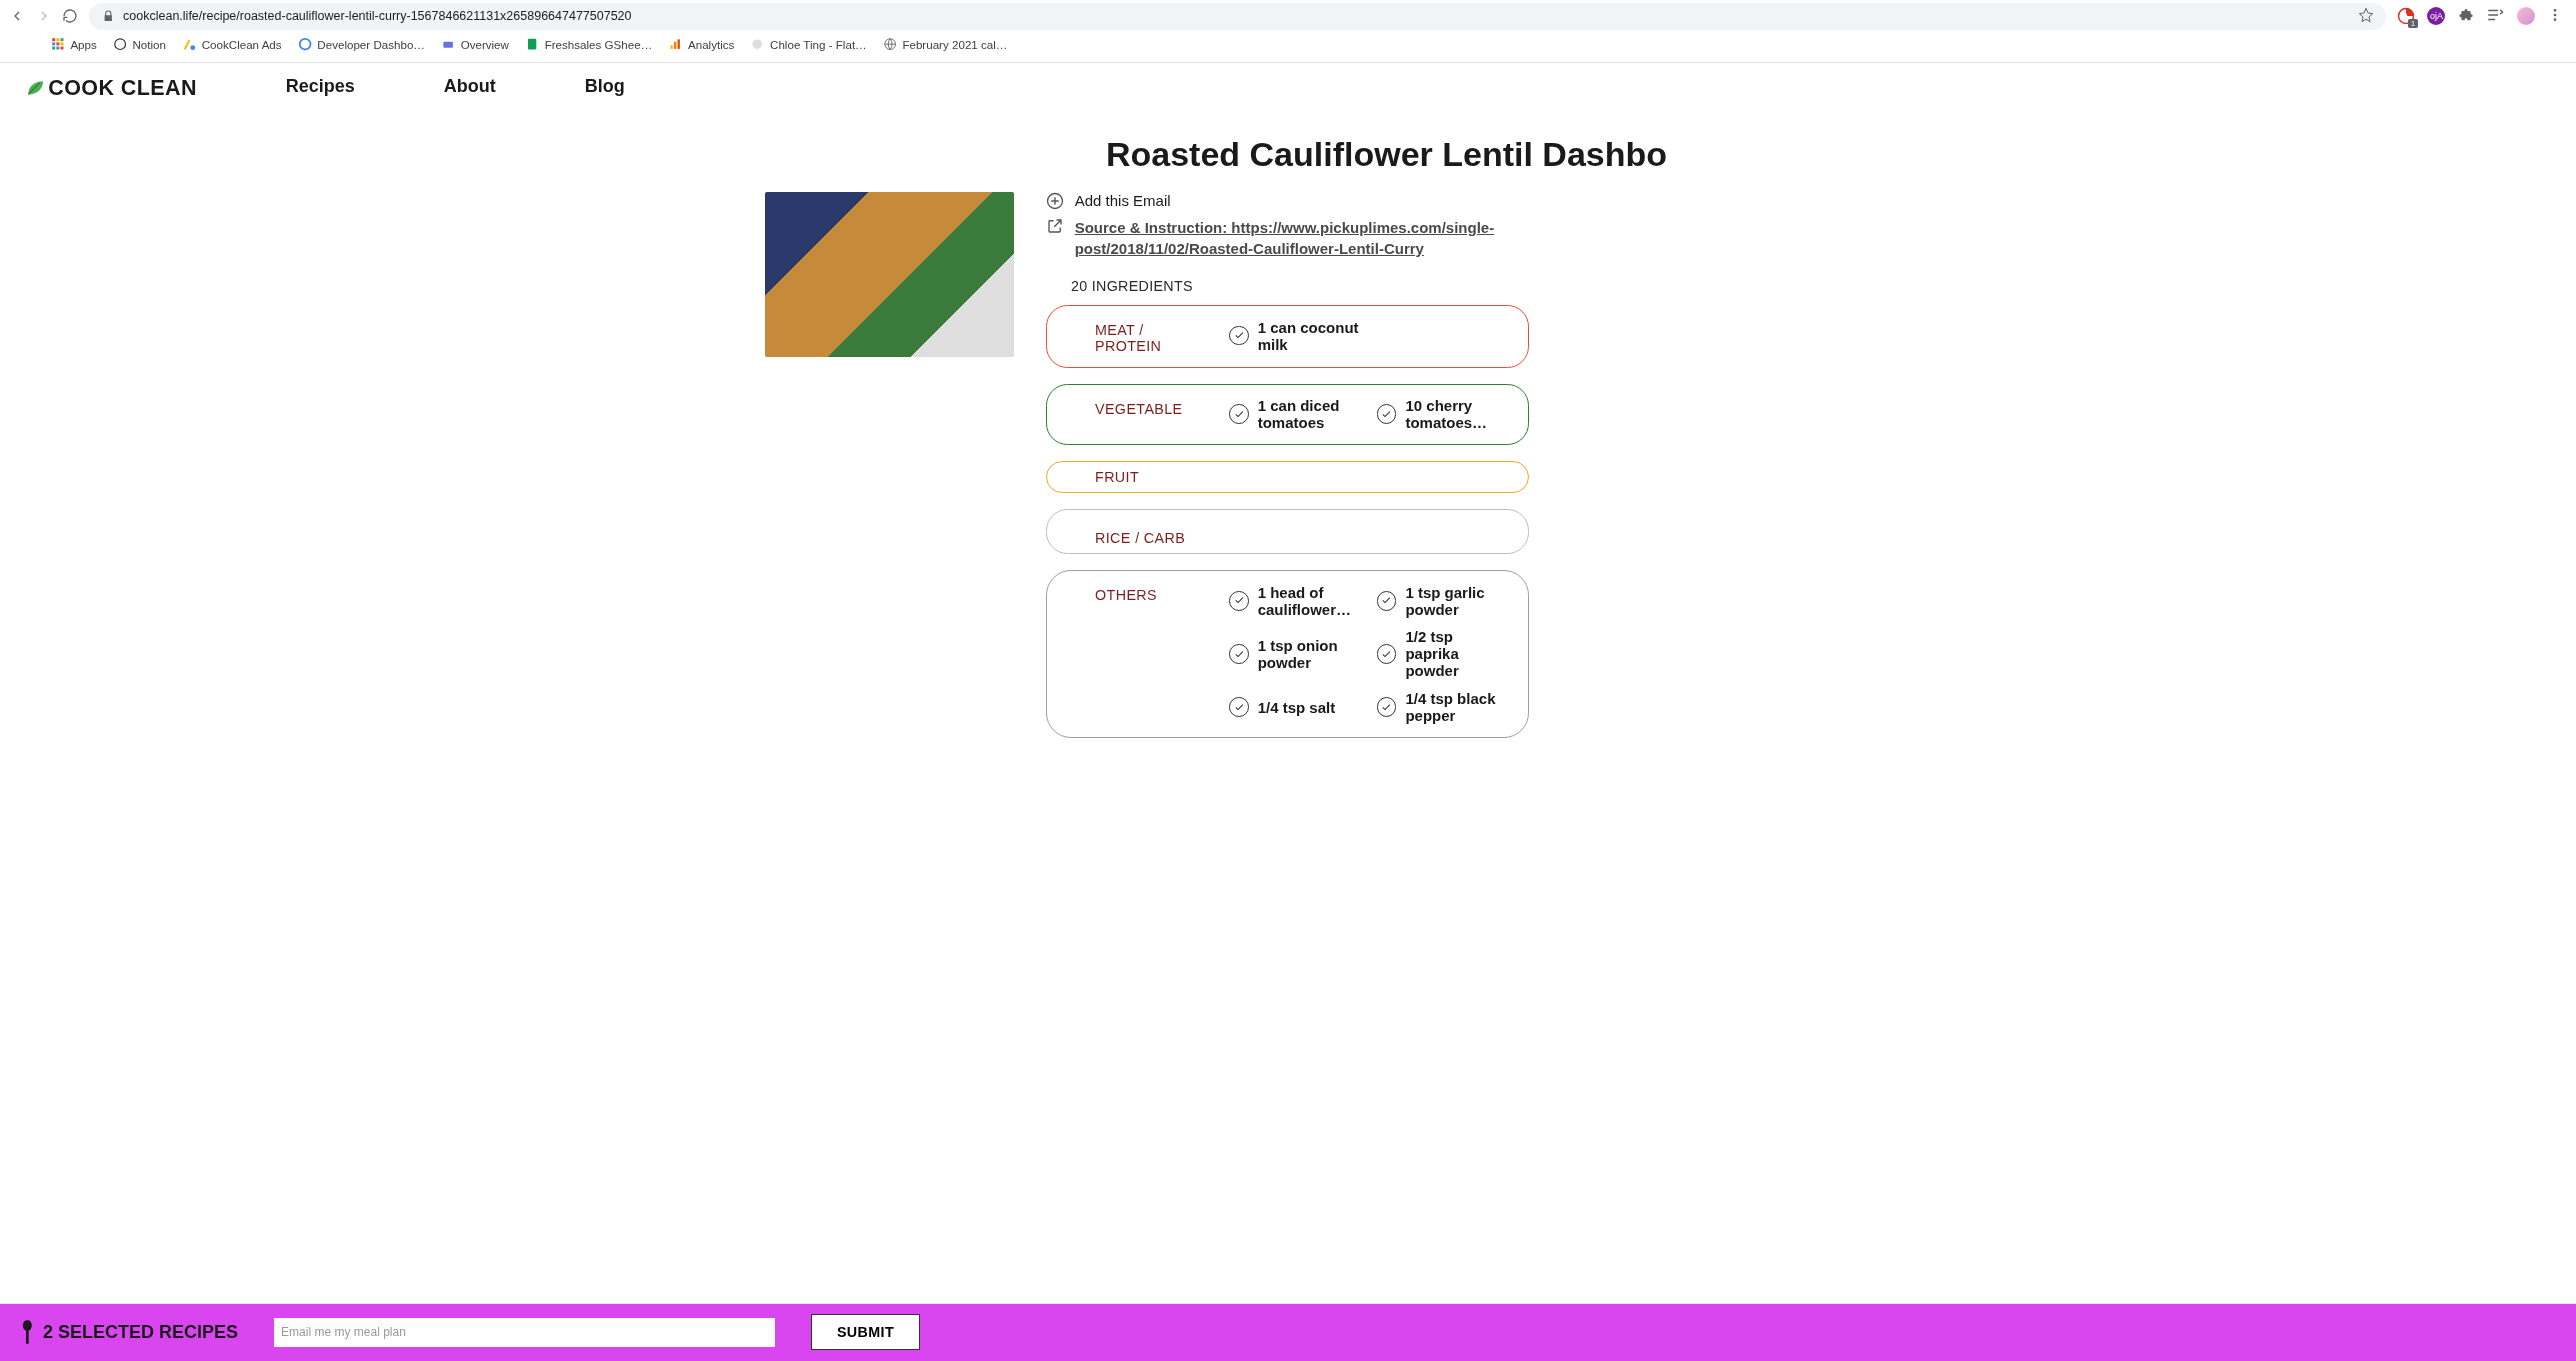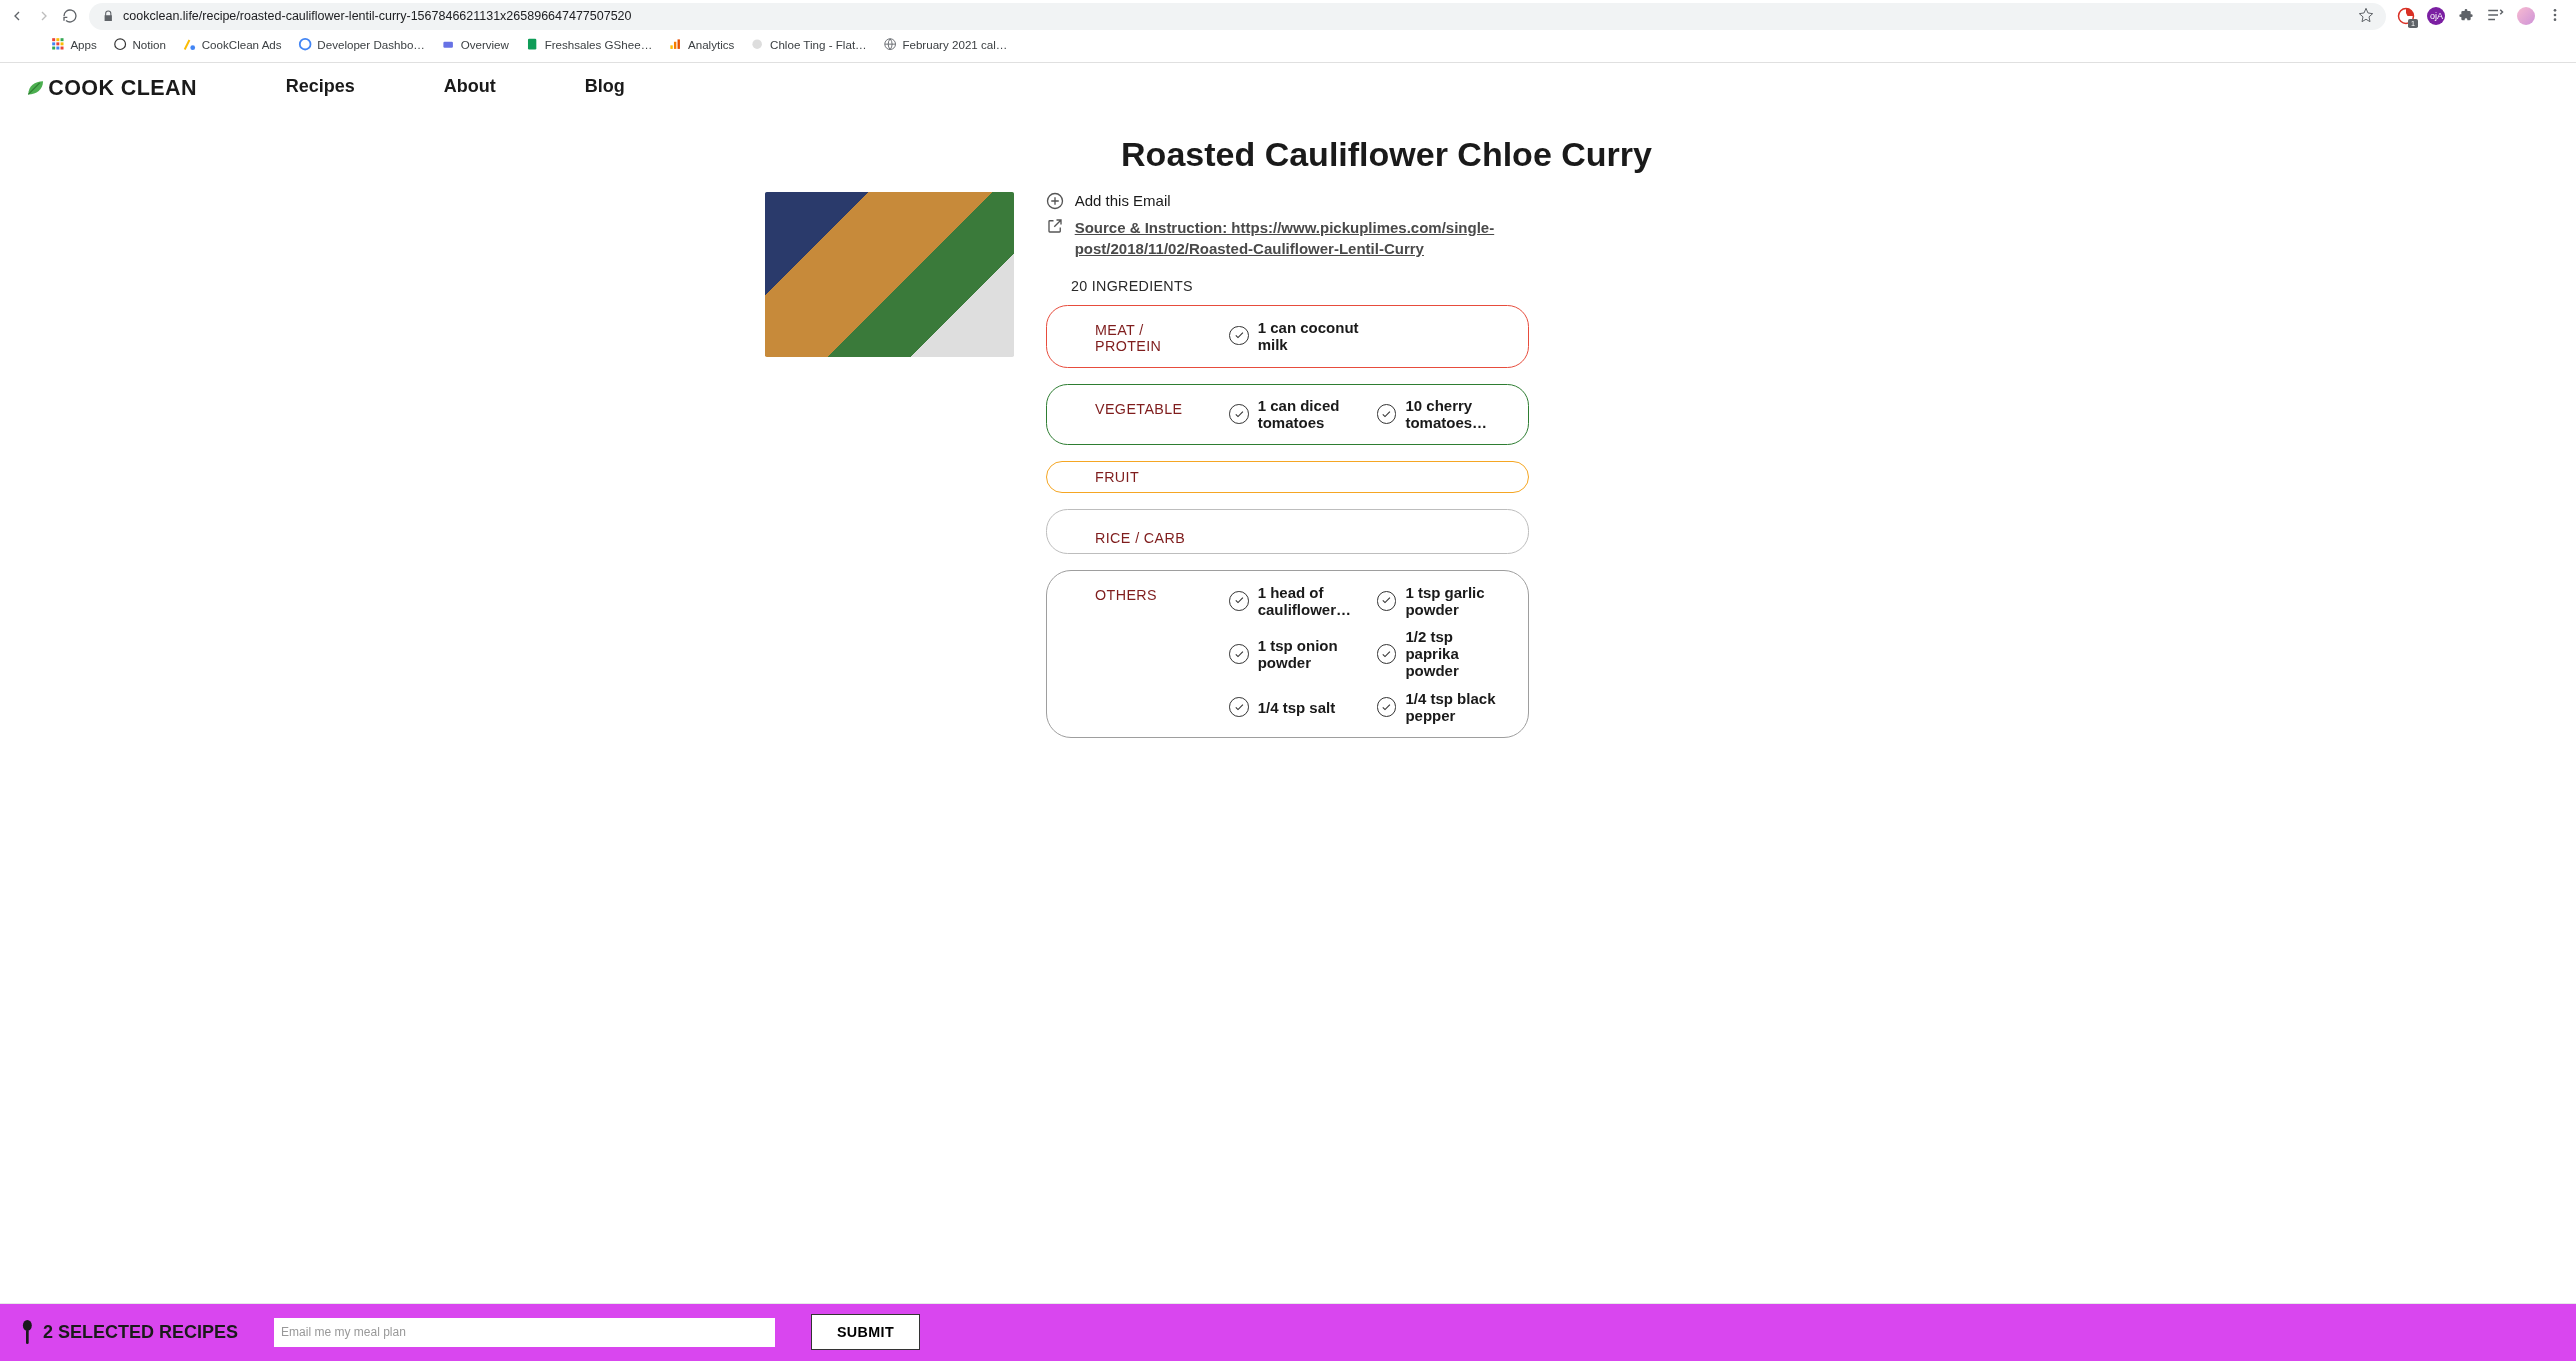--- a/index.html
+++ b/index.html
@@ -224,21 +224,21 @@
     <span>COOK CLEAN</span>
   </div>
   <div class="nav-links">
     <span class="nav-link">Recipes</span>
     <span class="nav-link">About</span>
     <span class="nav-link">Blog</span>
   </div>
 </div>
 
 <div class="page">
-  <h1 class="recipe-title">Roasted Cauliflower Chloe Curry</h1>
+  <h1 class="recipe-title">Roasted Cauliflower Lentil Dashbo</h1>
   <div class="content-row">
     <div class="recipe-image"></div>
     <div class="meta-col">
       <div class="meta-row">
         <svg class="plus-circle" viewBox="0 0 24 24" fill="none" stroke="#555" stroke-width="1.8">
             <circle cx="12" cy="12" r="10"></circle>
             <path d="M12 7v10M7 12h10"></path>
           </svg>
         <span>Add this Email</span>
       </div>

